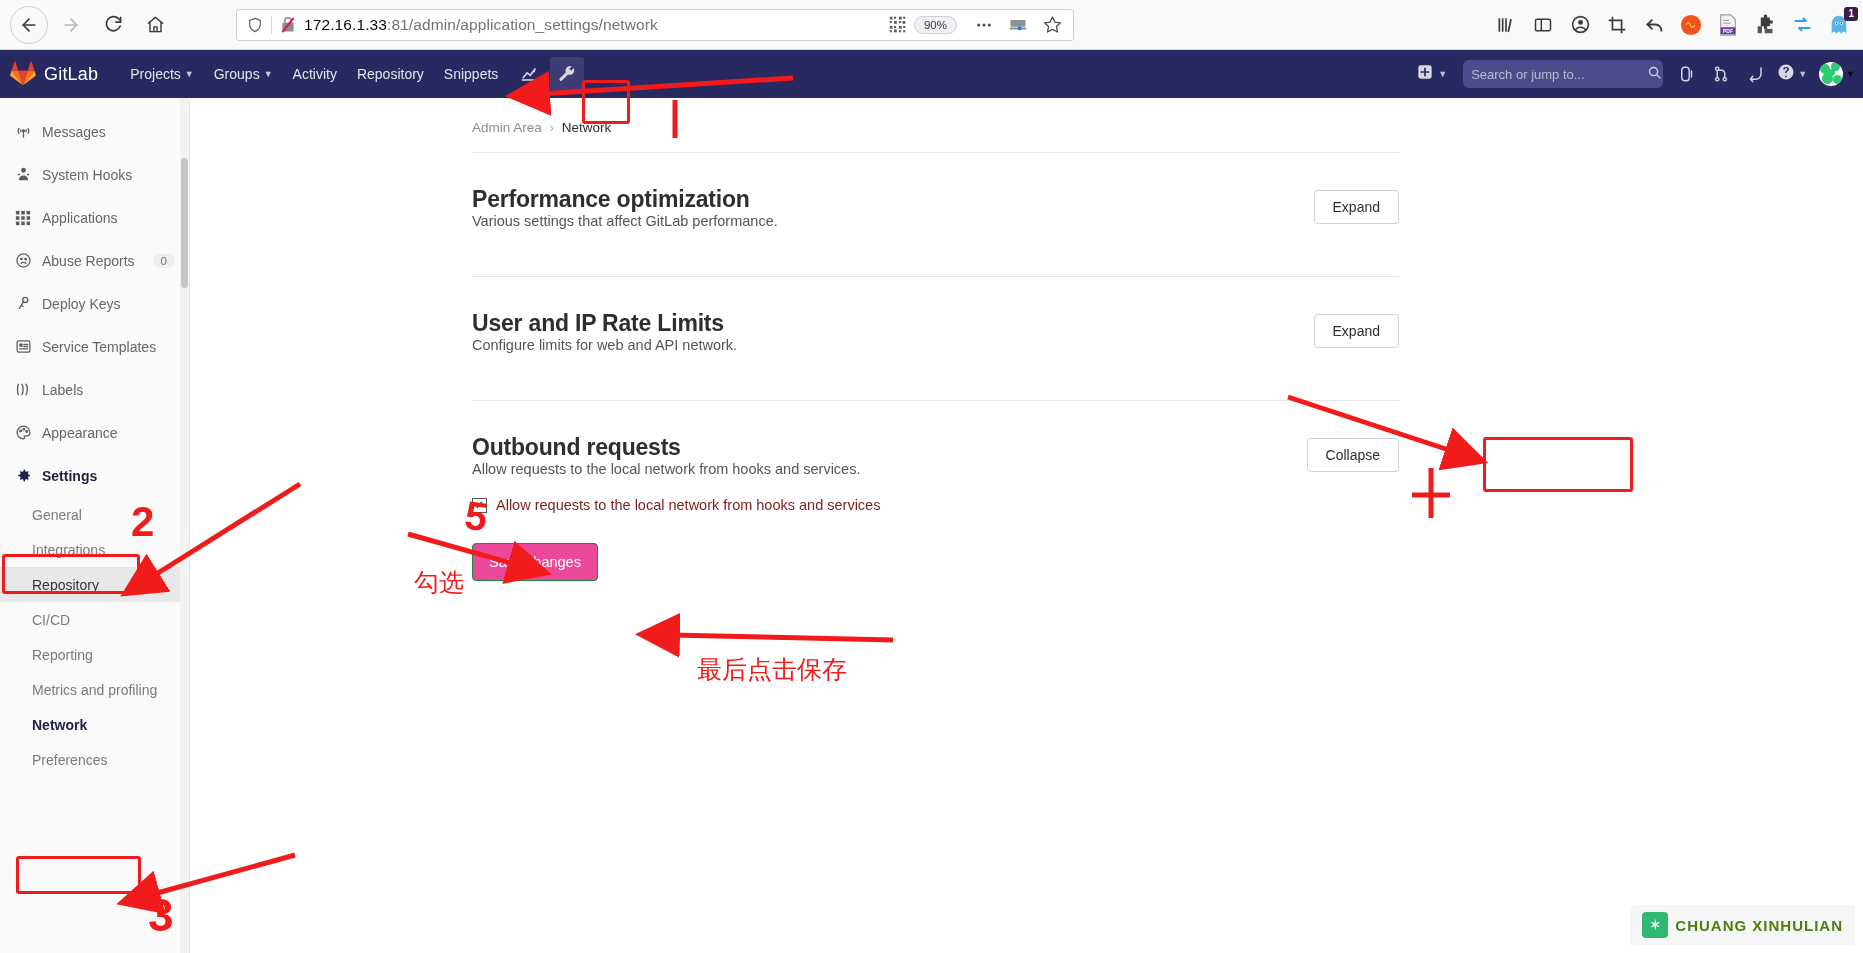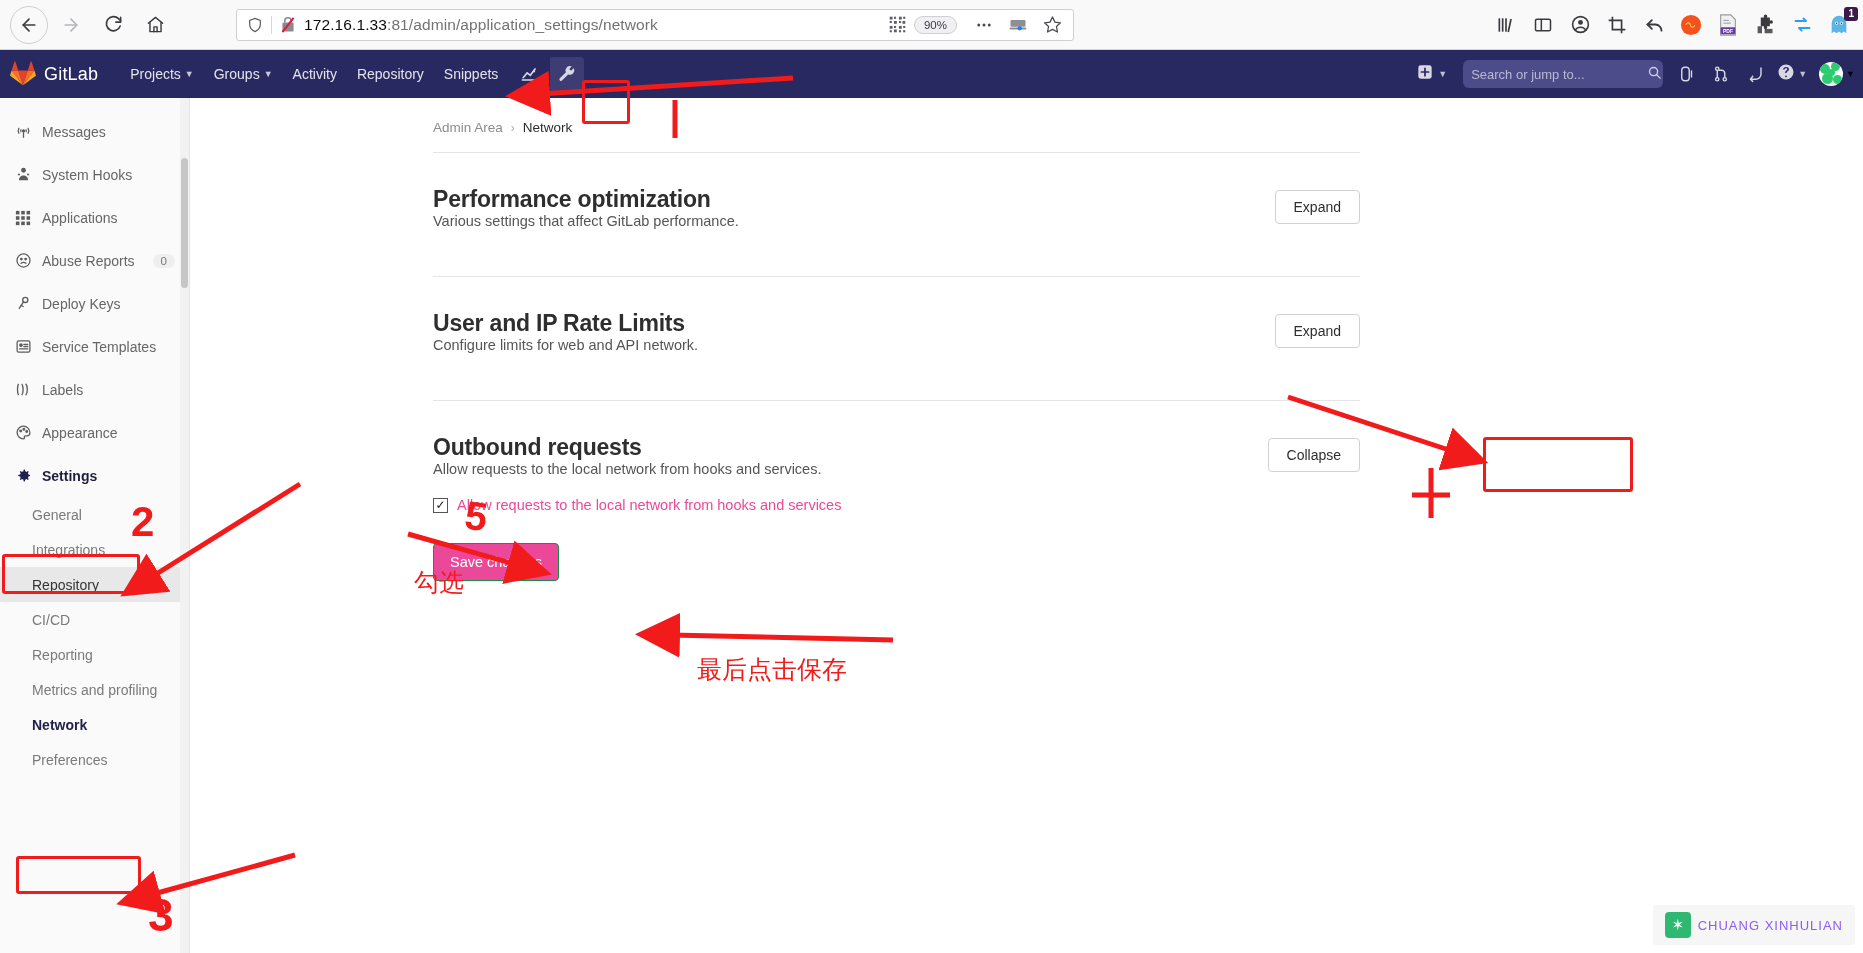--- a/index.html
+++ b/index.html
@@ -143,20 +143,21 @@
     background: #ffffff;
     position: relative; overflow: hidden;
   }
   #gl-avatar .blob { position: absolute; background: #2ecc71; border-radius: 50%; }
 
   
   #page {
     display: flex;
     height: calc(953px - 50px - 48px);
     position: relative;
+    gap: 39px;
   }
 
   
   #sidebar {
     width: 190px; flex: 0 0 190px;
     background: #fafafa;
     border-right: 1px solid #e5e5e5;
     position: relative;
     overflow: hidden;
   }
@@ -238,21 +239,21 @@
   .checkbox-row {
     display: flex; align-items: center; gap: 9px;
     margin-top: 20px;
   }
   .cbx {
     width: 15px; height: 15px;
     border: 1px solid #555; background: #fff;
     display: flex; align-items: center; justify-content: center;
     color: #222; font-size: 12px; line-height: 1;
   }
-  .cbx-label { font-size: 14.5px; color: #ec4899; }
+  .cbx-label { font-size: 14.5px; color: #7f1d1d; }
   .save-btn {
     margin-top: 30px;
     background: #ec4899; border: 1px solid #168f48;
     color: #fff; font-size: 14.5px;
     padding: 10px 16px; border-radius: 4px;
     font-family: "Liberation Sans", sans-serif;
   }
 
   
   #annot { position: absolute; left: 0; top: 0; width: 1863px; height: 953px; pointer-events: none; }
@@ -274,21 +275,21 @@
     display: flex; align-items: center; gap: 7px;
     padding: 7px 12px;
     border-radius: 3px;
   }
   #watermark .wm-logo {
     width: 26px; height: 26px;
     background: #2eb872; border-radius: 4px;
     display: flex; align-items: center; justify-content: center;
     color: #fff; font-size: 15px;
   }
-  #watermark .wm-text { color: #8b5cf6; font-size: 13px; letter-spacing: 1px; }
+  #watermark .wm-text { color: #4d7c0f; font-size: 15px; letter-spacing: 1px; font-weight: bold; }
 </style>
 </head>
 <body>
 
 <div id="browser-chrome">
 
   <div class="nav-btns">
     <div class="nav-btn back">
       <svg width="20" height="20" viewBox="0 0 24 24" fill="none" stroke="currentColor" stroke-width="2" stroke-linecap="round" stroke-linejoin="round">
           <line x1="19" y1="12" x2="5" y2="12"></line>

